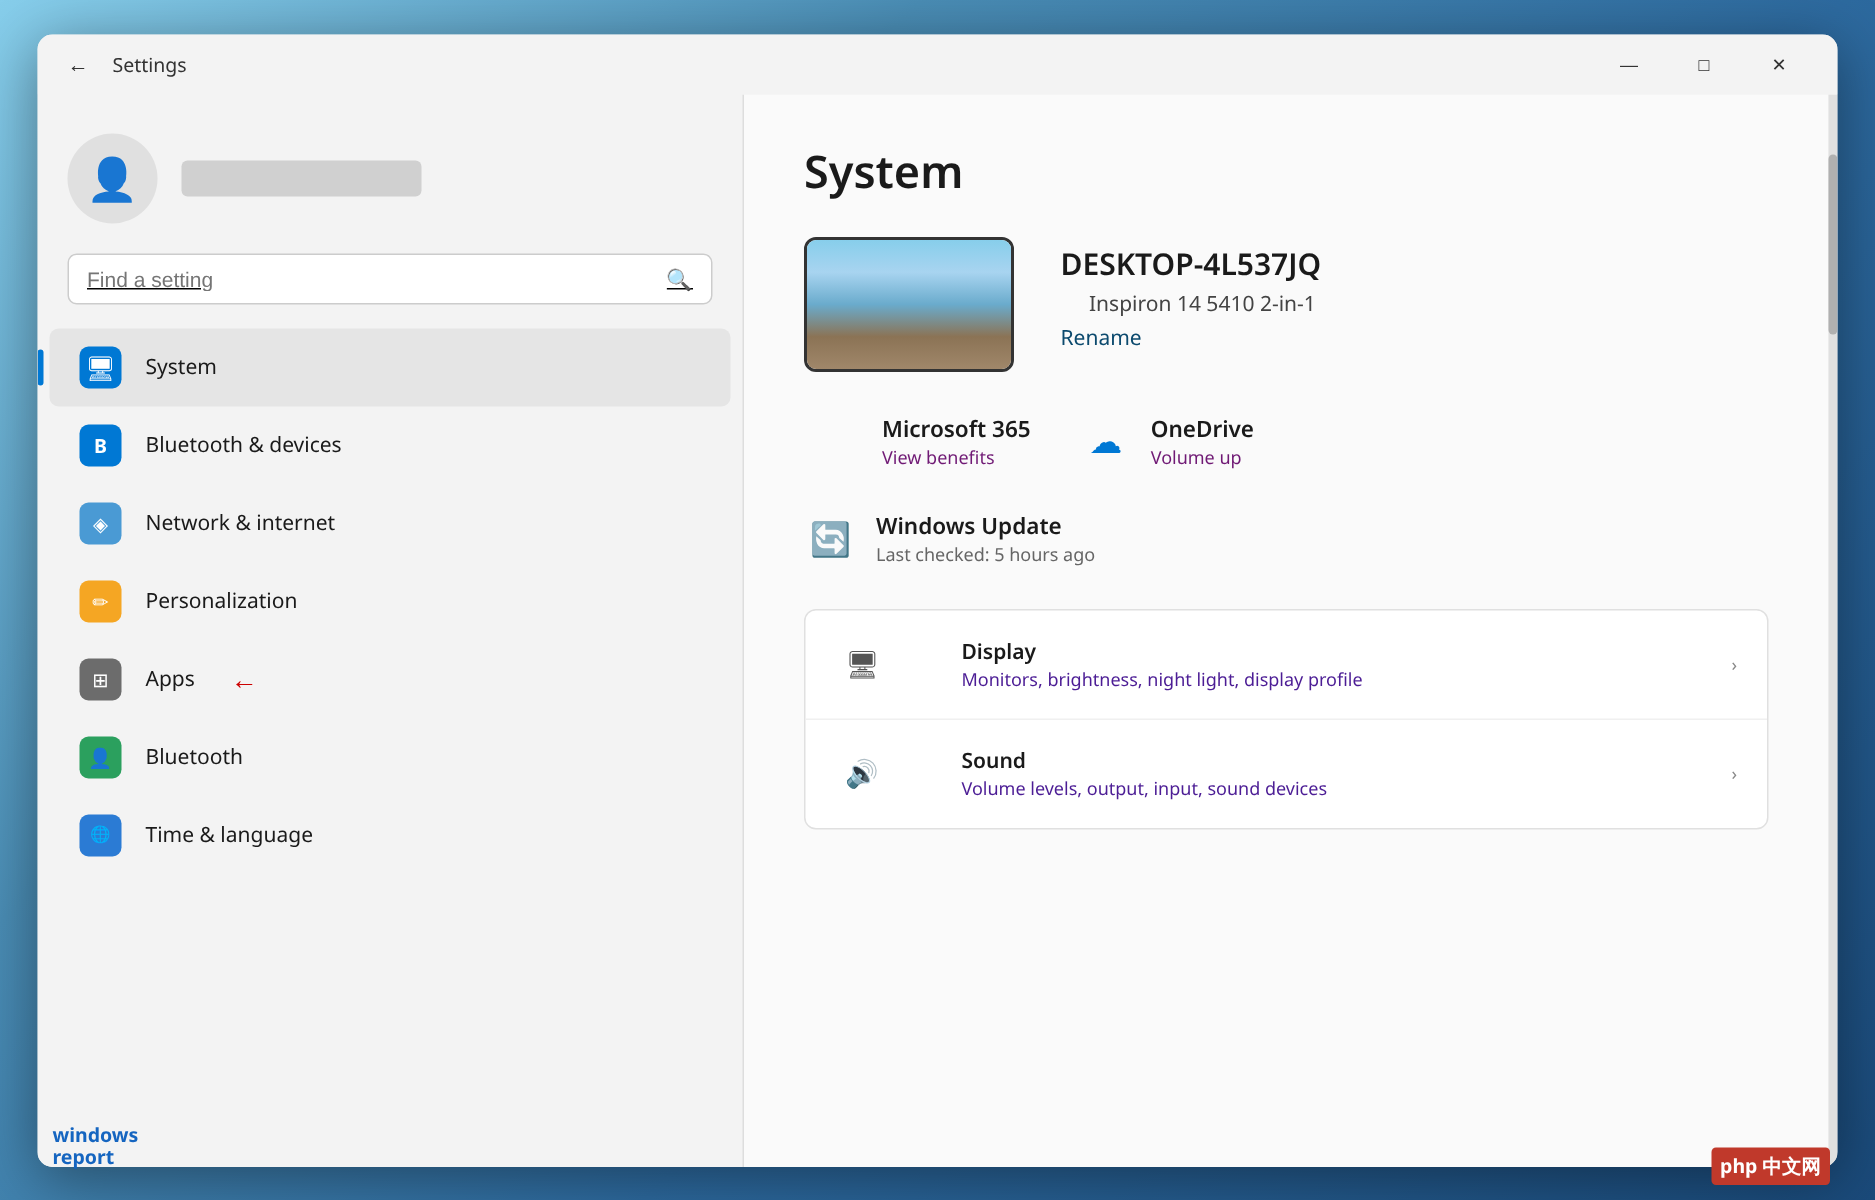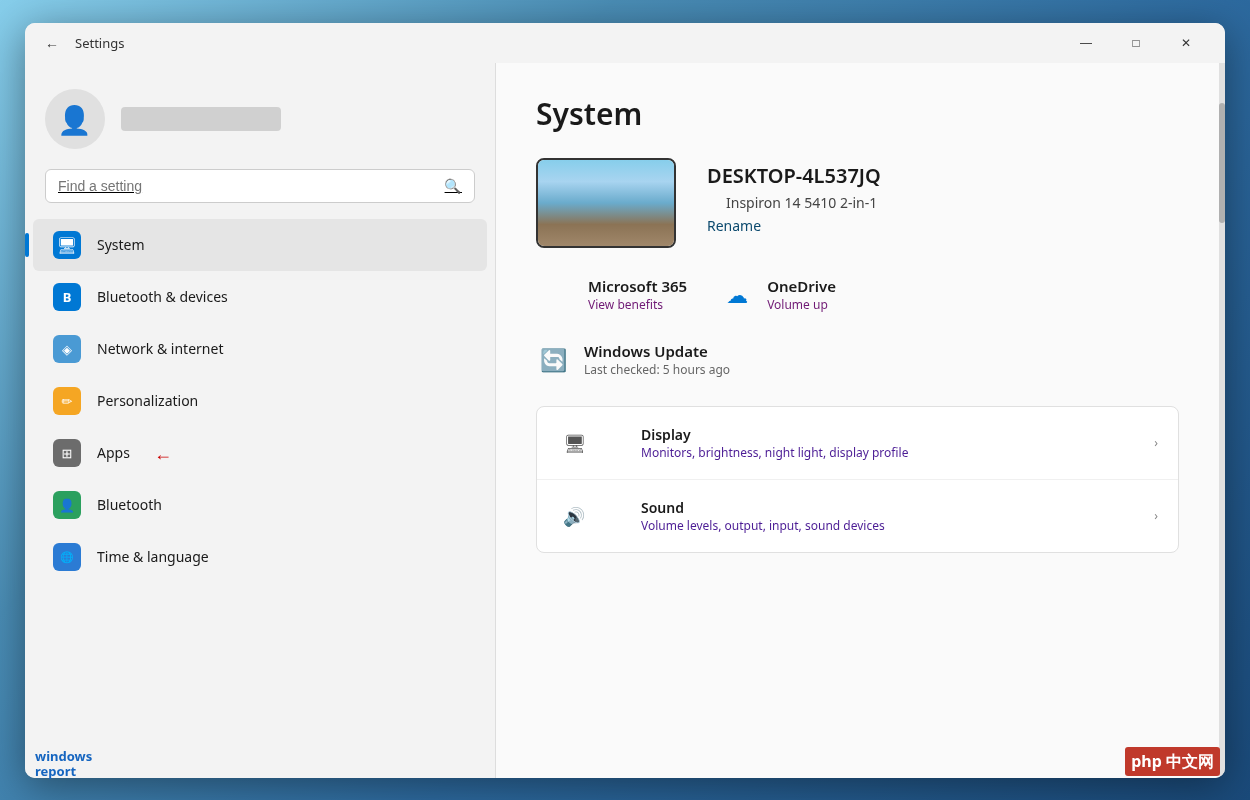--- a/index.html
+++ b/index.html
@@ -368,25 +368,25 @@
       position: absolute;
       bottom: 20px;
       left: 35px;
       color: #1565c0;
       font-size: 13px;
       font-weight: 700;
       line-height: 1.2;
     }
     .watermark-php {
       position: absolute;
-      bottom: 24px;
+      bottom: 10px;
       right: 30px;
       background: #c0392b;
       color: white;
-      font-size: 16px;
+      font-size: 13px;
       font-weight: 700;
       padding: 3px 6px;
       border-radius: 3px;
     }
   </style>
 </head>
 <body>
 
 <div class="window">
 

